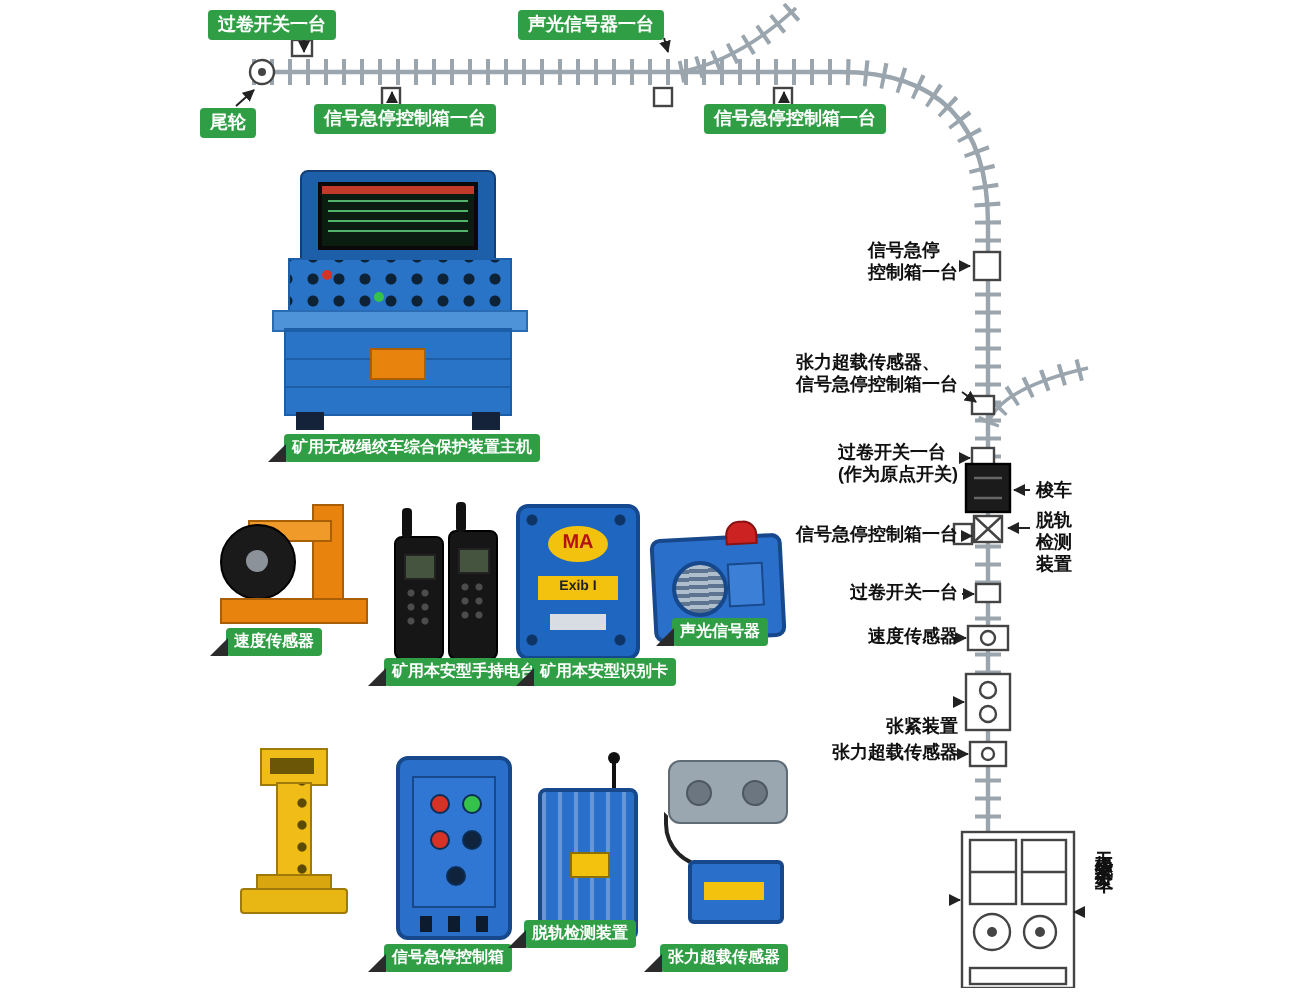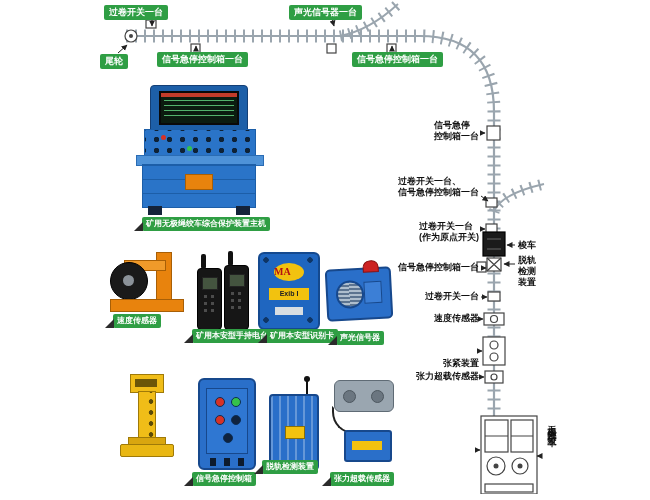--- a/index.html
+++ b/index.html
@@ -64,21 +64,21 @@
   
   .idcard { width:58px; height:74px; background:#1f66c0; border:2px solid #14498f; border-radius:6px;
             background-image:
               radial-gradient(circle, #0e3566 2.5px, transparent 3px),
               radial-gradient(circle, #0e3566 2.5px, transparent 3px),
               radial-gradient(circle, #0e3566 2.5px, transparent 3px),
               radial-gradient(circle, #0e3566 2.5px, transparent 3px);
             background-repeat:no-repeat;
             background-position:2px 2px, 46px 2px, 2px 62px, 46px 62px; background-size:8px 8px; }
   .ma-logo { margin:9px auto 0; width:30px; height:18px; background:#f2c20f; border-radius:50%;
-             color:#b31313; font-weight:bold; font-size:10px; text-align:left; line-height:18px;font-family:Liberation Serif, serif; }
+             color:#b31313; font-weight:bold; font-size:10px; text-align:center; line-height:18px; }
   .cert-strip { margin:7px auto 0; width:40px; height:12px; background:#f2c20f; color:#222;
              font-size:7px; font-weight:bold; text-align:center; line-height:12px; }
   .id-label { margin:7px auto 0; width:28px; height:8px; background:#d7dde2; }
 
   
   .signal { width:72px; height:64px; }
   .s-body { position:absolute; left:4px; top:10px; width:62px; height:48px; background:#2a6fc9;
             border:2px solid #17488c; border-radius:5px; transform:rotate(-3deg); }
   .s-grille { position:absolute; left:8px; top:10px; width:24px; height:24px; border-radius:50%;
             background:repeating-linear-gradient(#aebecd 0 2px, #5c7490 2px 4px); border:2px solid #17488c; }
@@ -206,31 +206,31 @@
       <path d="M481 297 L487 297" marker-end="url(#ah)"></path>
       <path d="M481 319 L483 319" marker-end="url(#ah)"></path>
       <path d="M481 351 L482 351" marker-end="url(#ah)"></path>
       <path d="M481 377 L484 377" marker-end="url(#ah)"></path>
       <path d="M476 450 L480 450" marker-end="url(#ah)"></path>
       <path d="M542 456 L537 456" marker-end="url(#ah)"></path>
     </g>
   </svg>
 
   <div class="gtag" style="left:104px; top:5px;">过卷开关一台</div>
-  <div class="gtag" style="left:289px; top:5px;">声光信号器一台</div>
+  <div class="gtag" style="left:259px; top:5px;">声光信号器一台</div>
   <div class="gtag" style="left:100px; top:54px;">尾轮</div>
   <div class="gtag" style="left:157px; top:52px;">信号急停控制箱一台</div>
   <div class="gtag" style="left:352px; top:52px;">信号急停控制箱一台</div>
 
   <div class="lbl r" style="right:171px; top:120px;">
     <div>信号急停</div>
     <div>控制箱一台</div>
   </div>
   <div class="lbl r" style="right:171px; top:176px;">
-    <div>过卷开关一台、</div>
+    <div>张力超载传感器、</div>
     <div>信号急停控制箱一台</div>
   </div>
   <div class="lbl r" style="right:171px; top:221px;">
     <div>过卷开关一台</div>
     <div>(作为原点开关)</div>
   </div>
   <div class="lbl" style="left:518px; top:240px;">
     <div>梭车</div>
   </div>
   <div class="lbl" style="left:518px; top:255px;">
@@ -304,21 +304,21 @@
   </div>
   <div class="ptag" style="left:266px; top:329px;">矿用本安型识别卡</div>
 
   <div class="photo signal" style="left:322px; top:258px;">
     <div class="s-body">
       <div class="s-dome"></div>
       <div class="s-grille"></div>
       <div class="s-plate"></div>
     </div>
   </div>
-  <div class="ptag" style="left:336px; top:331px;">声光信号器</div>
+  <div class="ptag" style="left:336px; top:309px;">声光信号器</div>
 
   <div class="photo owsw" style="left:112px; top:372px;">
     <div class="ow-head">
       <div class="ow-head-face"></div>
     </div>
     <div class="ow-col"></div>
     <div class="ow-plate"></div>
     <div class="ow-base"></div>
   </div>
   <div class="ptag" style="left:122px; top:457px;margin-top:37px;">过卷开关</div>

